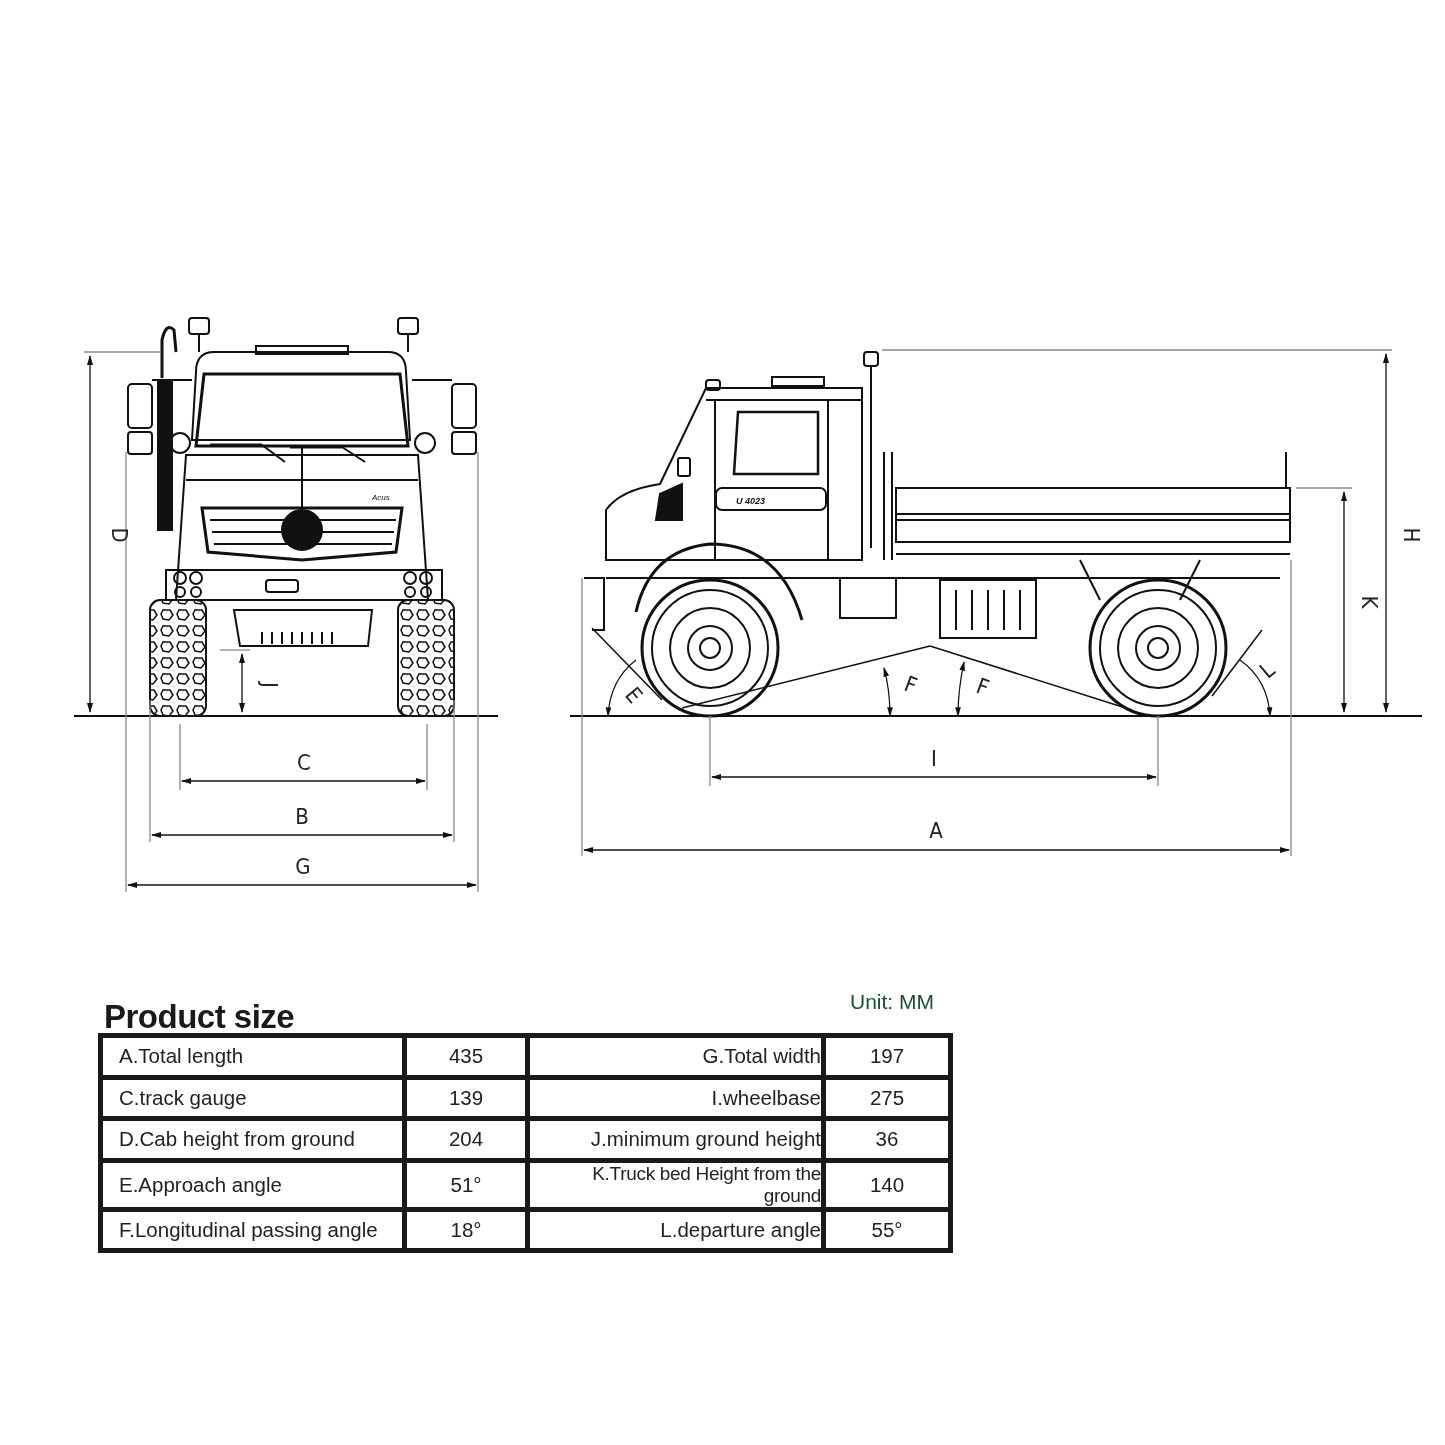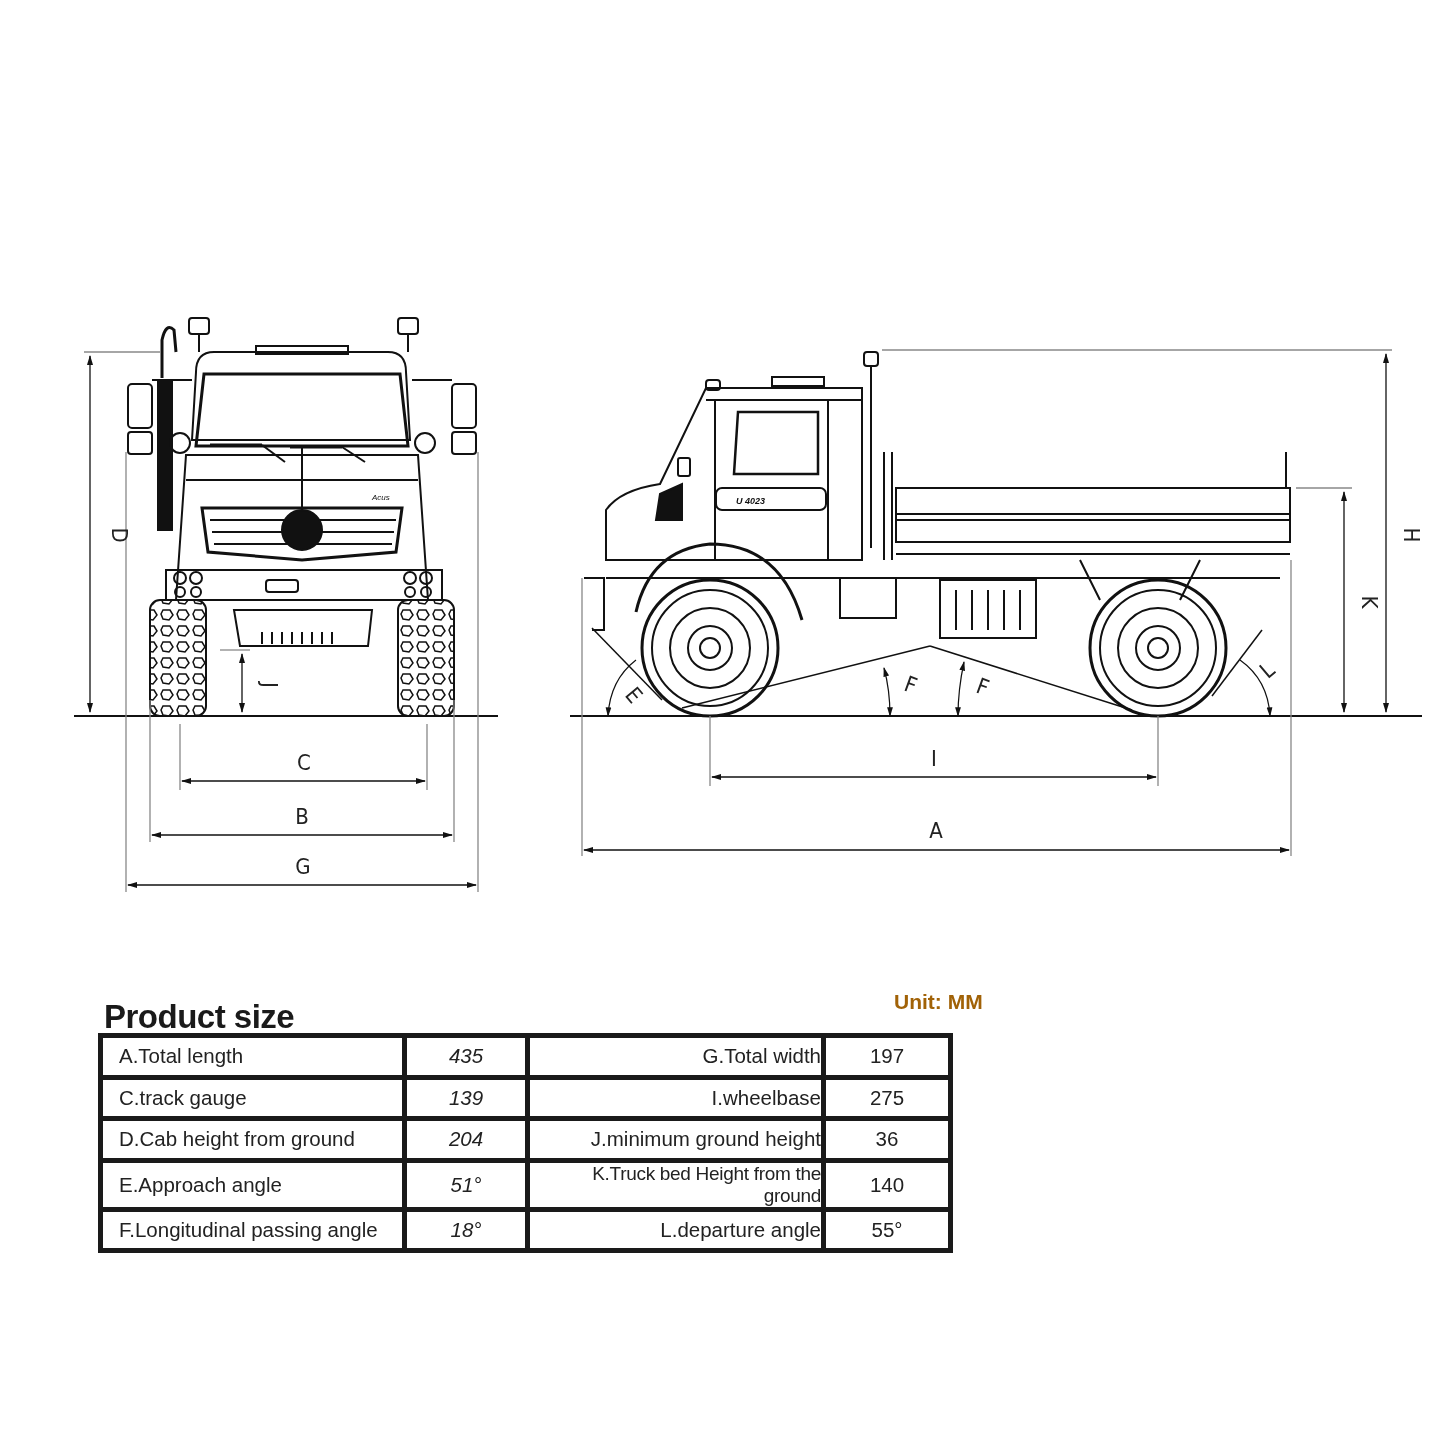--- a/index.html
+++ b/index.html
@@ -1,27 +1,27 @@
 <!DOCTYPE html>
 <html><head>
 <meta charset="utf-8">
 <style>
   html, body { margin: 0; padding: 0; background: #ffffff; }
   body { width: 1445px; height: 1445px; position: relative; overflow: hidden;
          font-family: "Liberation Sans", "DejaVu Sans", sans-serif; color: #1a1a1a; }
   #diagram { position: absolute; left: 0; top: 0; width: 1445px; height: 930px; }
   .dimlbl { font-family: "DejaVu Sans Condensed", "DejaVu Sans", sans-serif; font-size: 22px; fill: #222; }
   .title { position: absolute; left: 104px; top: 998px; font-size: 33px; font-weight: 700; letter-spacing: -0.5px; color: #1a1a1a; }
-  .unit { position: absolute; left: 850px; top: 990px; font-size: 21px; font-weight: 700; color: #a16207; margin-left: 44px; }
+  .unit { position: absolute; left: 850px; top: 990px; font-size: 21px; font-weight: 400; color: #14532d; }
   table.spec { position: absolute; left: 98px; top: 1033px; width: 855px; border-collapse: collapse;
                border: 5px solid #4c1d95; }
   table.spec td { border: 5px solid #1a1a1a; height: 36.5px; padding: 0 0 0 16px; font-size: 20.5px; color: #222; }
   table.spec td.val { text-align: center; padding: 0; }
   table.spec td.c1 { width: 283px; }
-  table.spec td.c2 { width: 118px; font-style: italic; }
+  table.spec td.c2 { width: 118px; }
   table.spec td.c3 { width: 275px; text-align: right; }
   table.spec td.small { font-size: 19px; letter-spacing: -0.3px; }
 </style>
 </head>
 <body>
 
 <svg id="diagram" viewBox="0 0 1445 930" xmlns="http://www.w3.org/2000/svg">
   <defs>
     <marker id="arr" viewBox="0 0 10 10" refX="9" refY="5" markerWidth="8" markerHeight="8" orient="auto-start-reverse">
       <path d="M0,2 L10,5 L0,8 z" fill="#111"></path>

